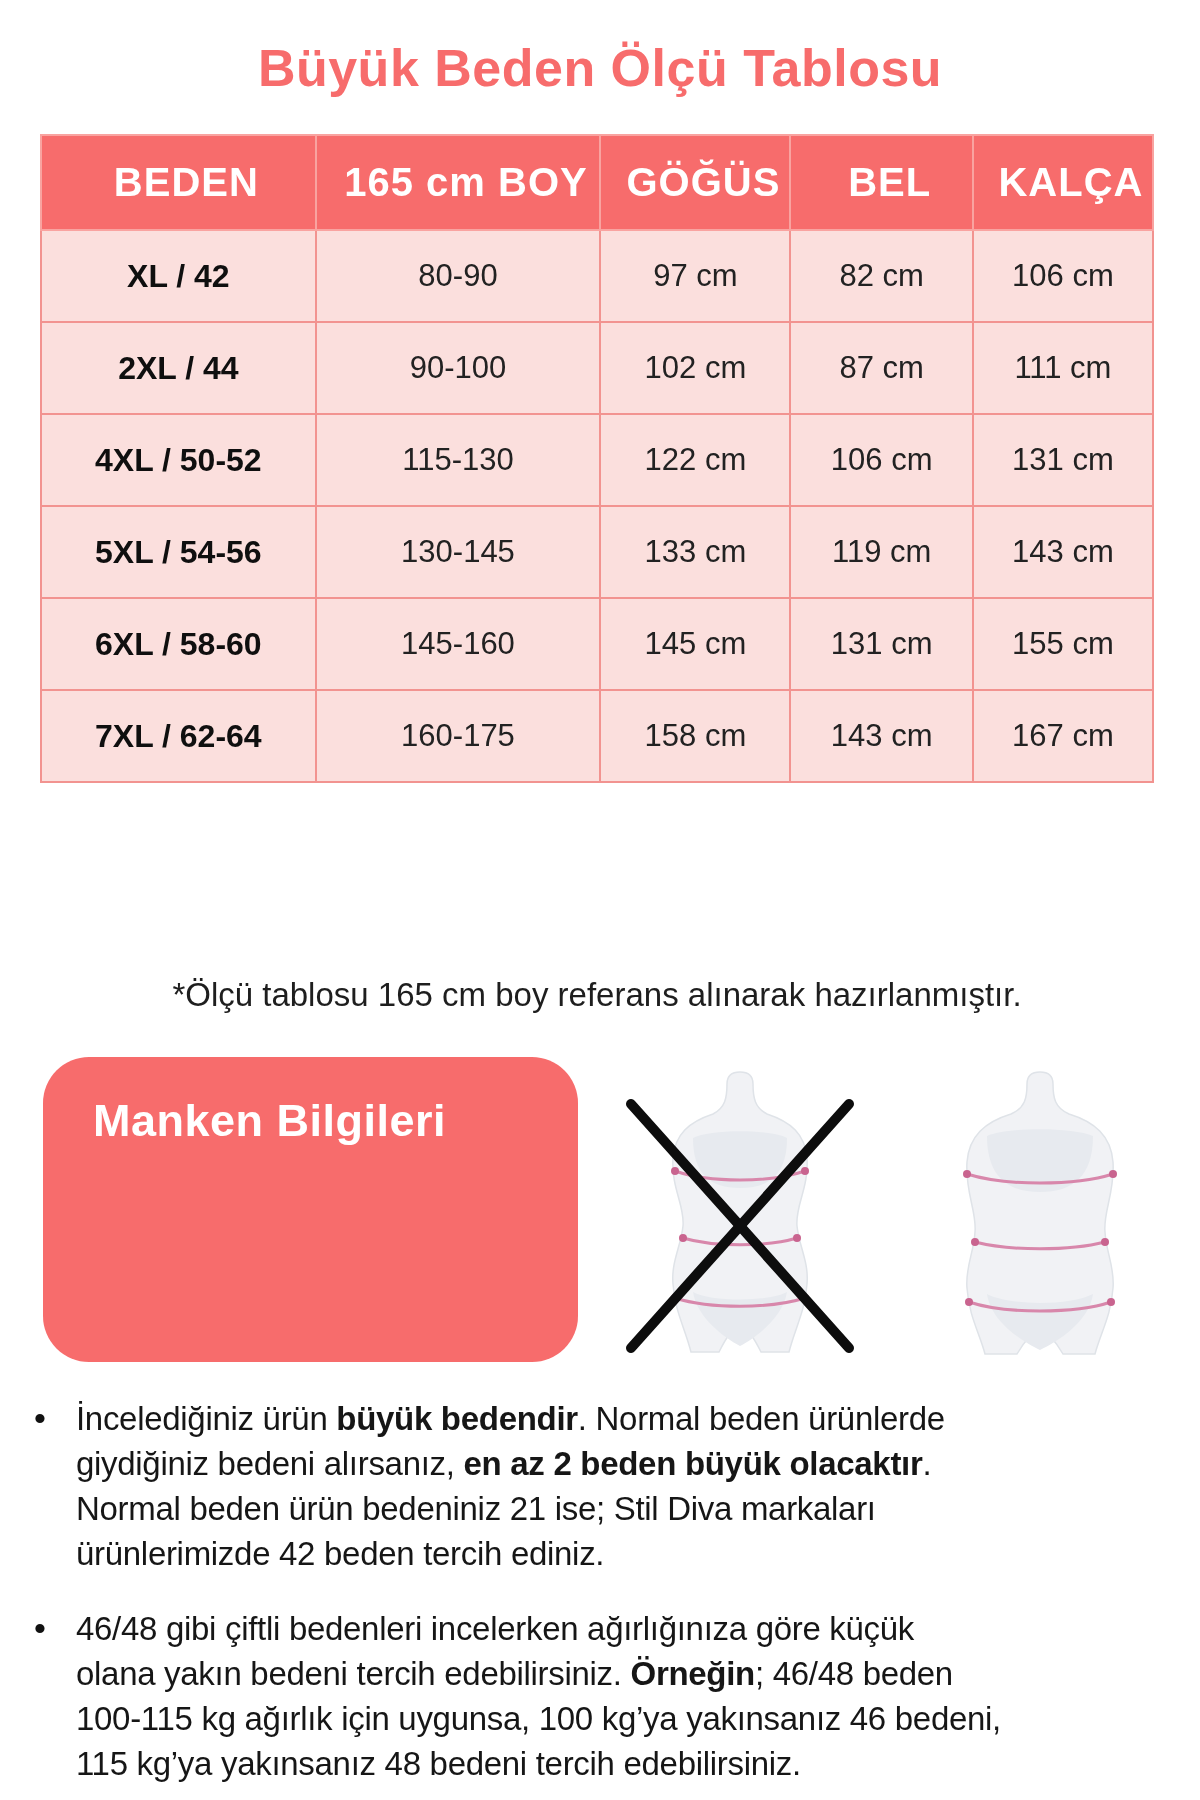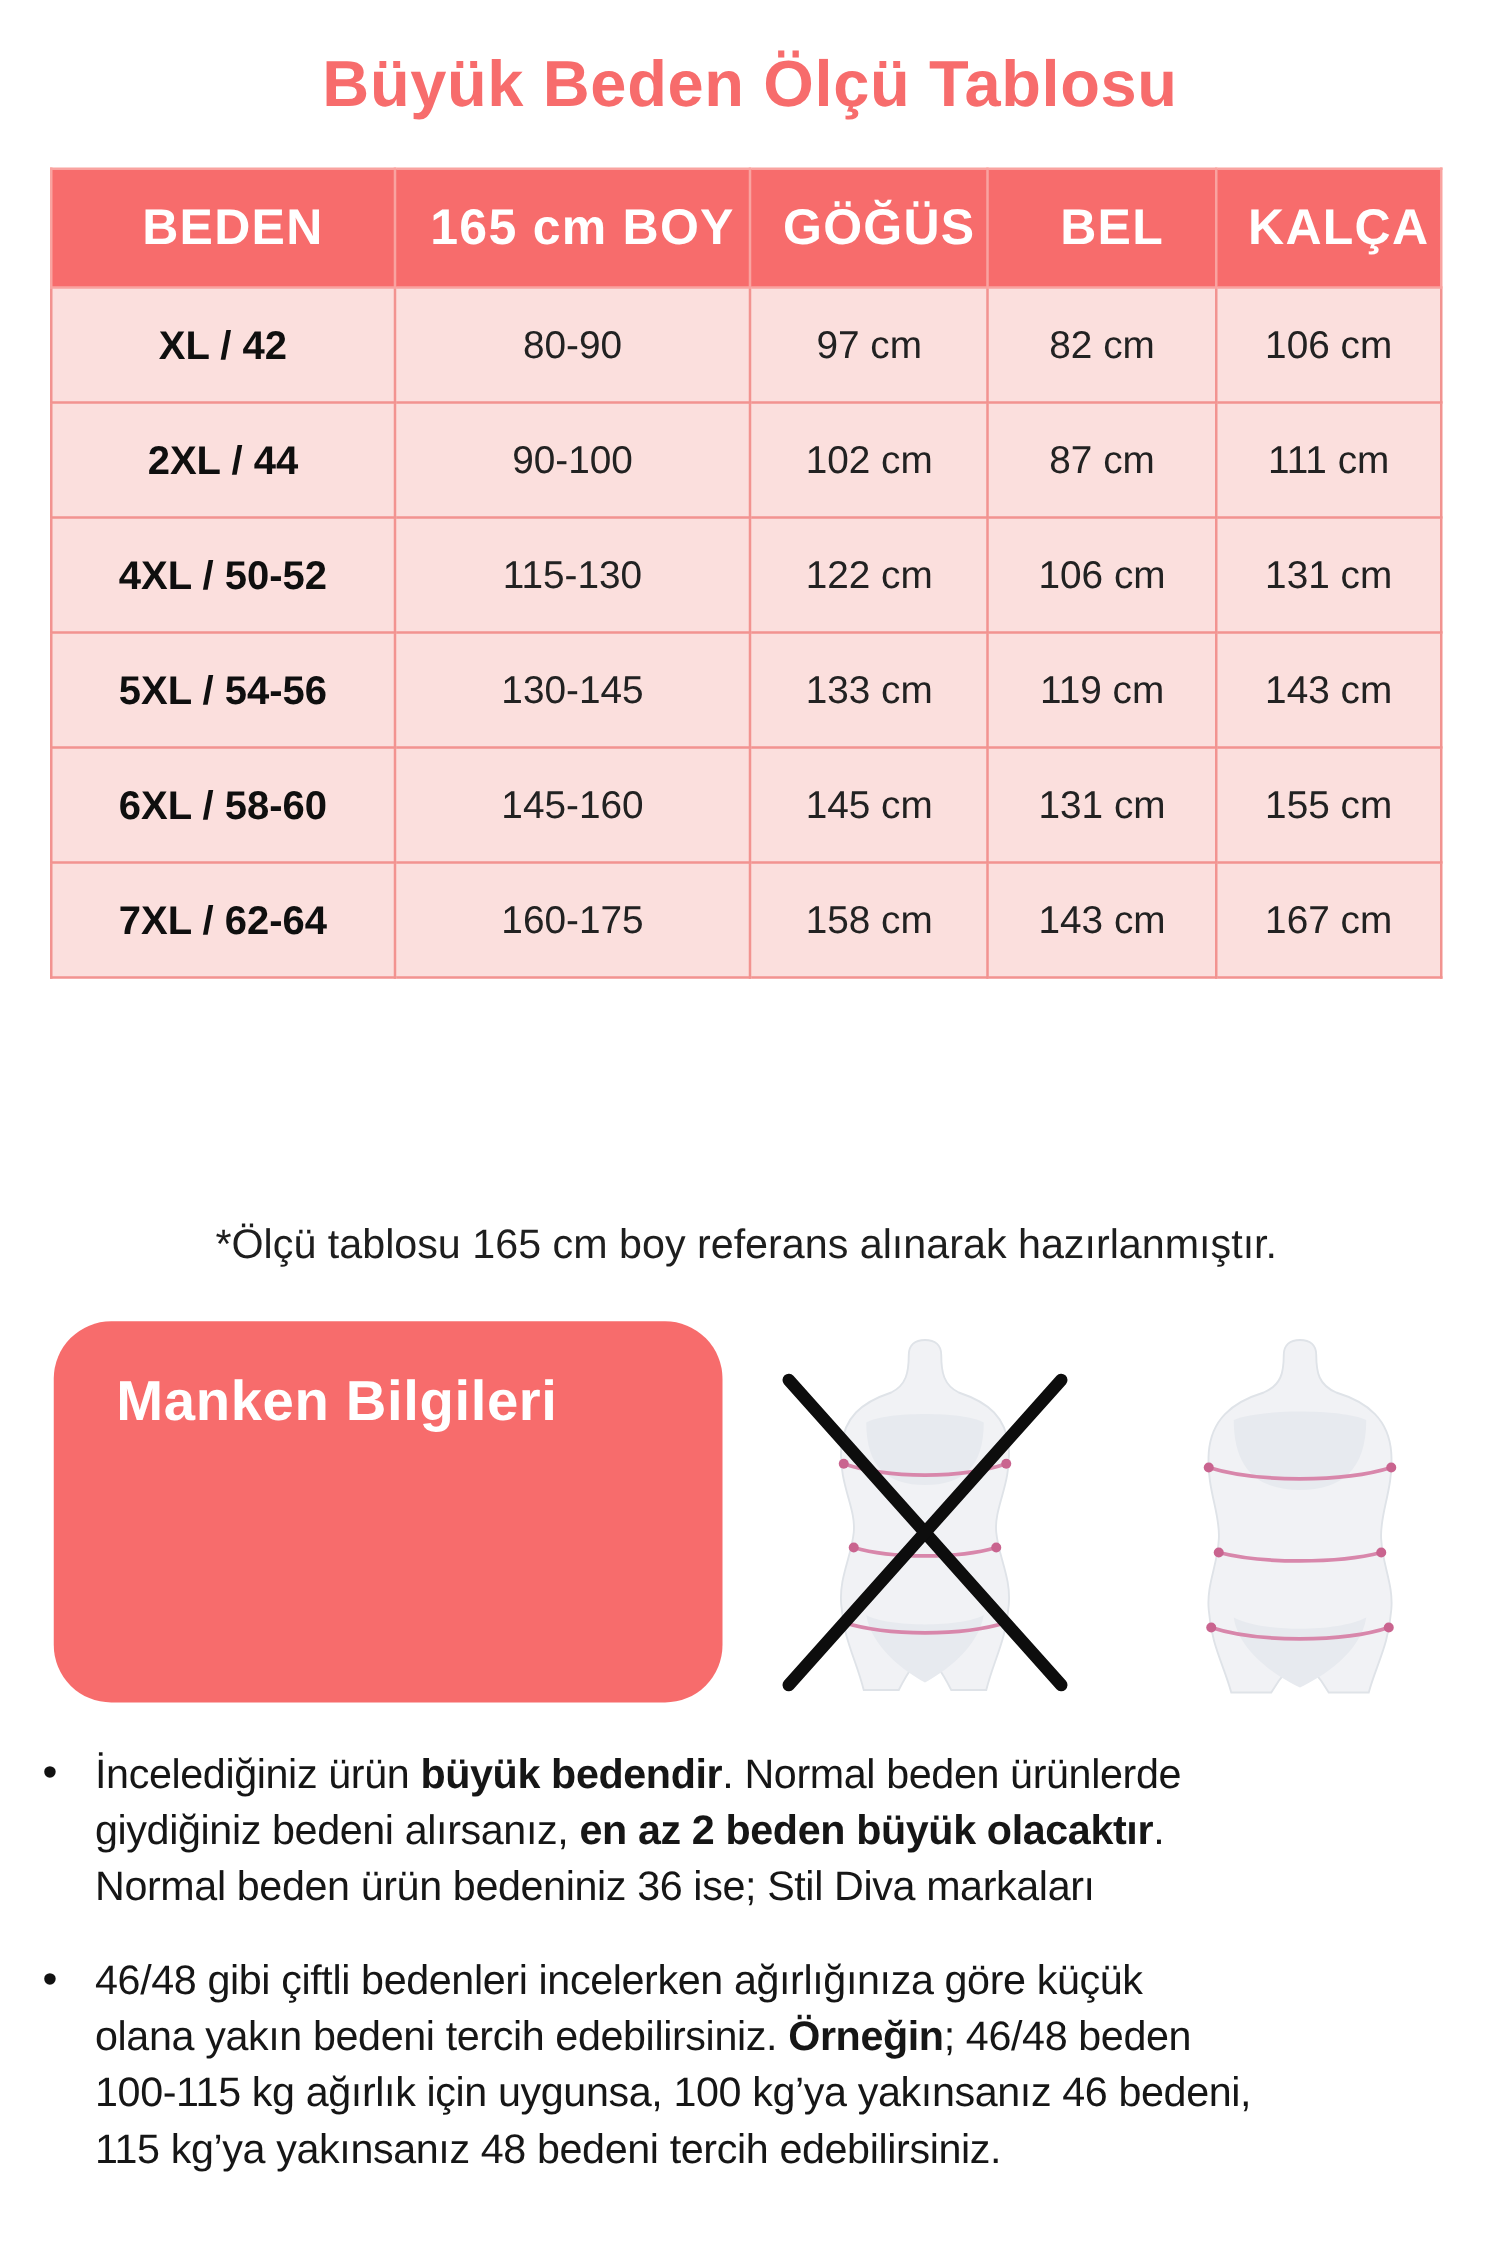--- a/index.html
+++ b/index.html
@@ -182,21 +182,21 @@
       <path d="M54,236 C90,248 160,248 196,236" fill="none" stroke="var(--measure-line)" stroke-width="3"></path>
       <circle cx="54" cy="236" r="4" fill="var(--measure-dot)"></circle>
       <circle cx="196" cy="236" r="4" fill="var(--measure-dot)"></circle>
     </svg>
 
   </div>
 
   <ul class="bullets" id="bullets">
       <li>
         <span class="mark">•</span>
-        <div class="bullet-text"><span>İncelediğiniz ürün </span><b>büyük bedendir</b><span>. Normal beden ürünlerde</span><br><span>giydiğiniz bedeni alırsanız, </span><b>en az 2 beden büyük olacaktır</b><span>.</span><br><span>Normal beden ürün bedeniniz 36 ise; Stil Diva markaları</span><br></div>
+        <div class="bullet-text"><span>İncelediğiniz ürün </span><b>büyük bedendir</b><span>. Normal beden ürünlerde</span><br><span>giydiğiniz bedeni alırsanız, </span><b>en az 2 beden büyük olacaktır</b><span>.</span><br><span>Normal beden ürün bedeniniz 21 ise; Stil Diva markaları</span><br><span>ürünlerimizde 42 beden tercih ediniz.</span></div>
       </li>
       <li>
         <span class="mark">•</span>
         <div class="bullet-text"><span>46/48 gibi çiftli bedenleri incelerken ağırlığınıza göre küçük</span><br><span>olana yakın bedeni tercih edebilirsiniz. </span><b>Örneğin</b><span>; 46/48 beden</span><br><span>100-115 kg ağırlık için uygunsa, 100 kg’ya yakınsanız 46 bedeni,</span><br><span>115 kg’ya yakınsanız 48 bedeni tercih edebilirsiniz.</span></div>
       </li>
     </ul>
 
 </div>
 
 </body></html>

